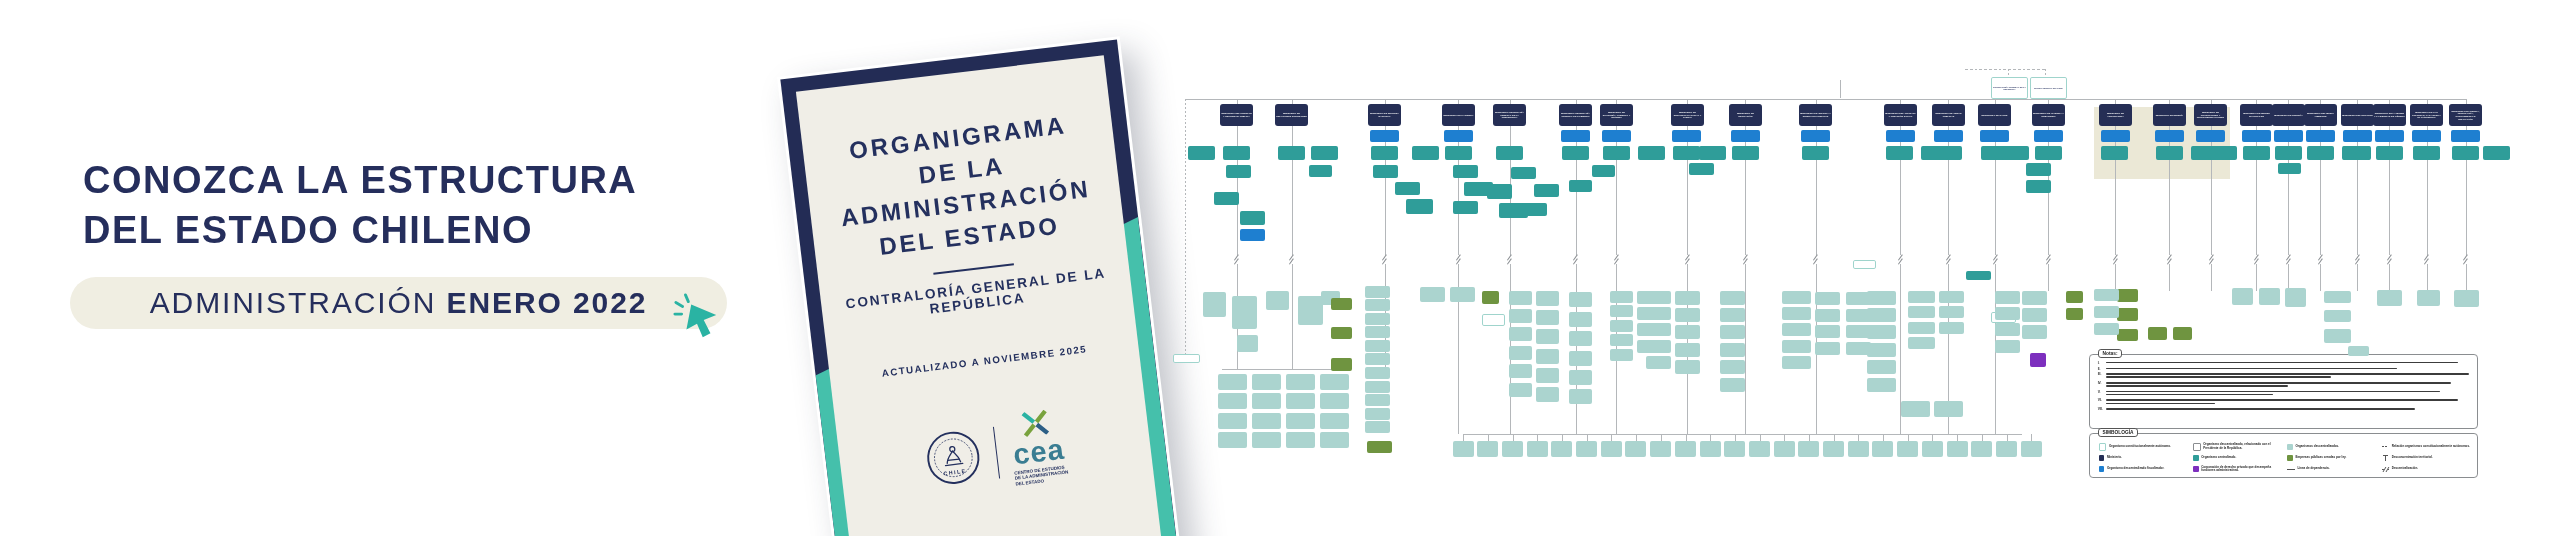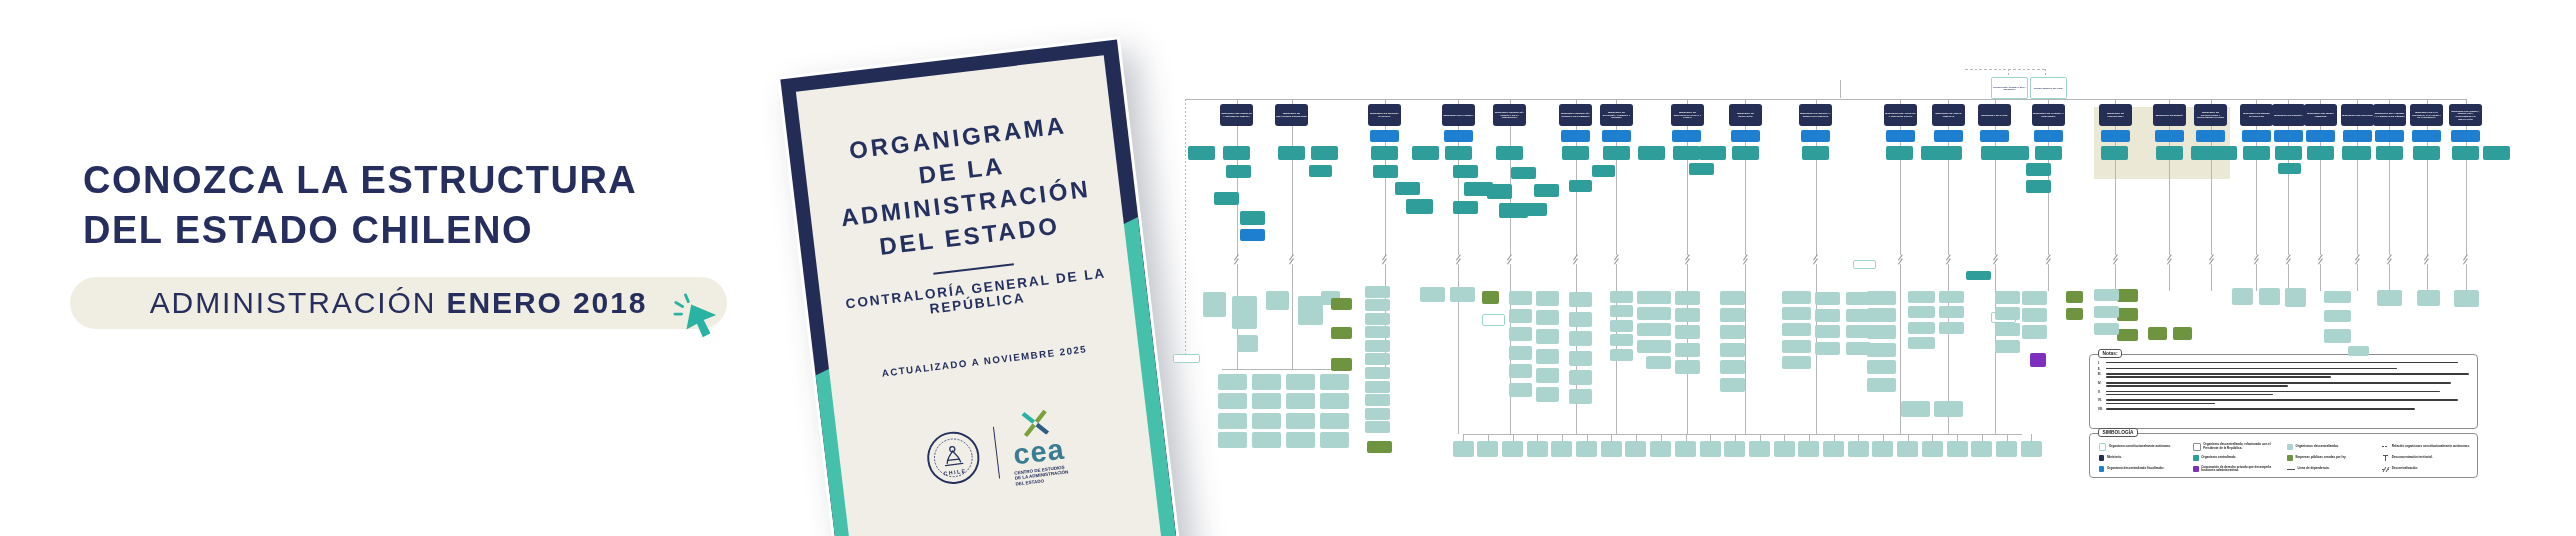--- a/index.html
+++ b/index.html
@@ -98,21 +98,21 @@
 <body>
 
 <div id="banner">
 
   <div class="headline">
     <div>CONOZCA LA ESTRUCTURA</div>
     <div>DEL ESTADO CHILENO</div>
   </div>
 
   <div class="pill">
-    <div class="ptext"><span>ADMINISTRACIÓN </span><b>ENERO 2018</b></div>
+    <div class="ptext"><span>ADMINISTRACIÓN </span><b>ENERO 2022</b></div>
   </div>
 
   <svg class="cursor-ico" viewBox="0 0 52 54">
     <g stroke="#2ab3a3" stroke-width="3" stroke-linecap="round">
       <line x1="14" y1="4" x2="17" y2="11"></line>
       <line x1="4" y1="12" x2="11" y2="16"></line>
       <line x1="3" y1="24" x2="10" y2="24"></line>
     </g>
     <path d="M20 14 L46 25 L33 30 L40 44 L32 48 L26 34 L15 40 Z" fill="#2ab3a3"></path>
   </svg>

